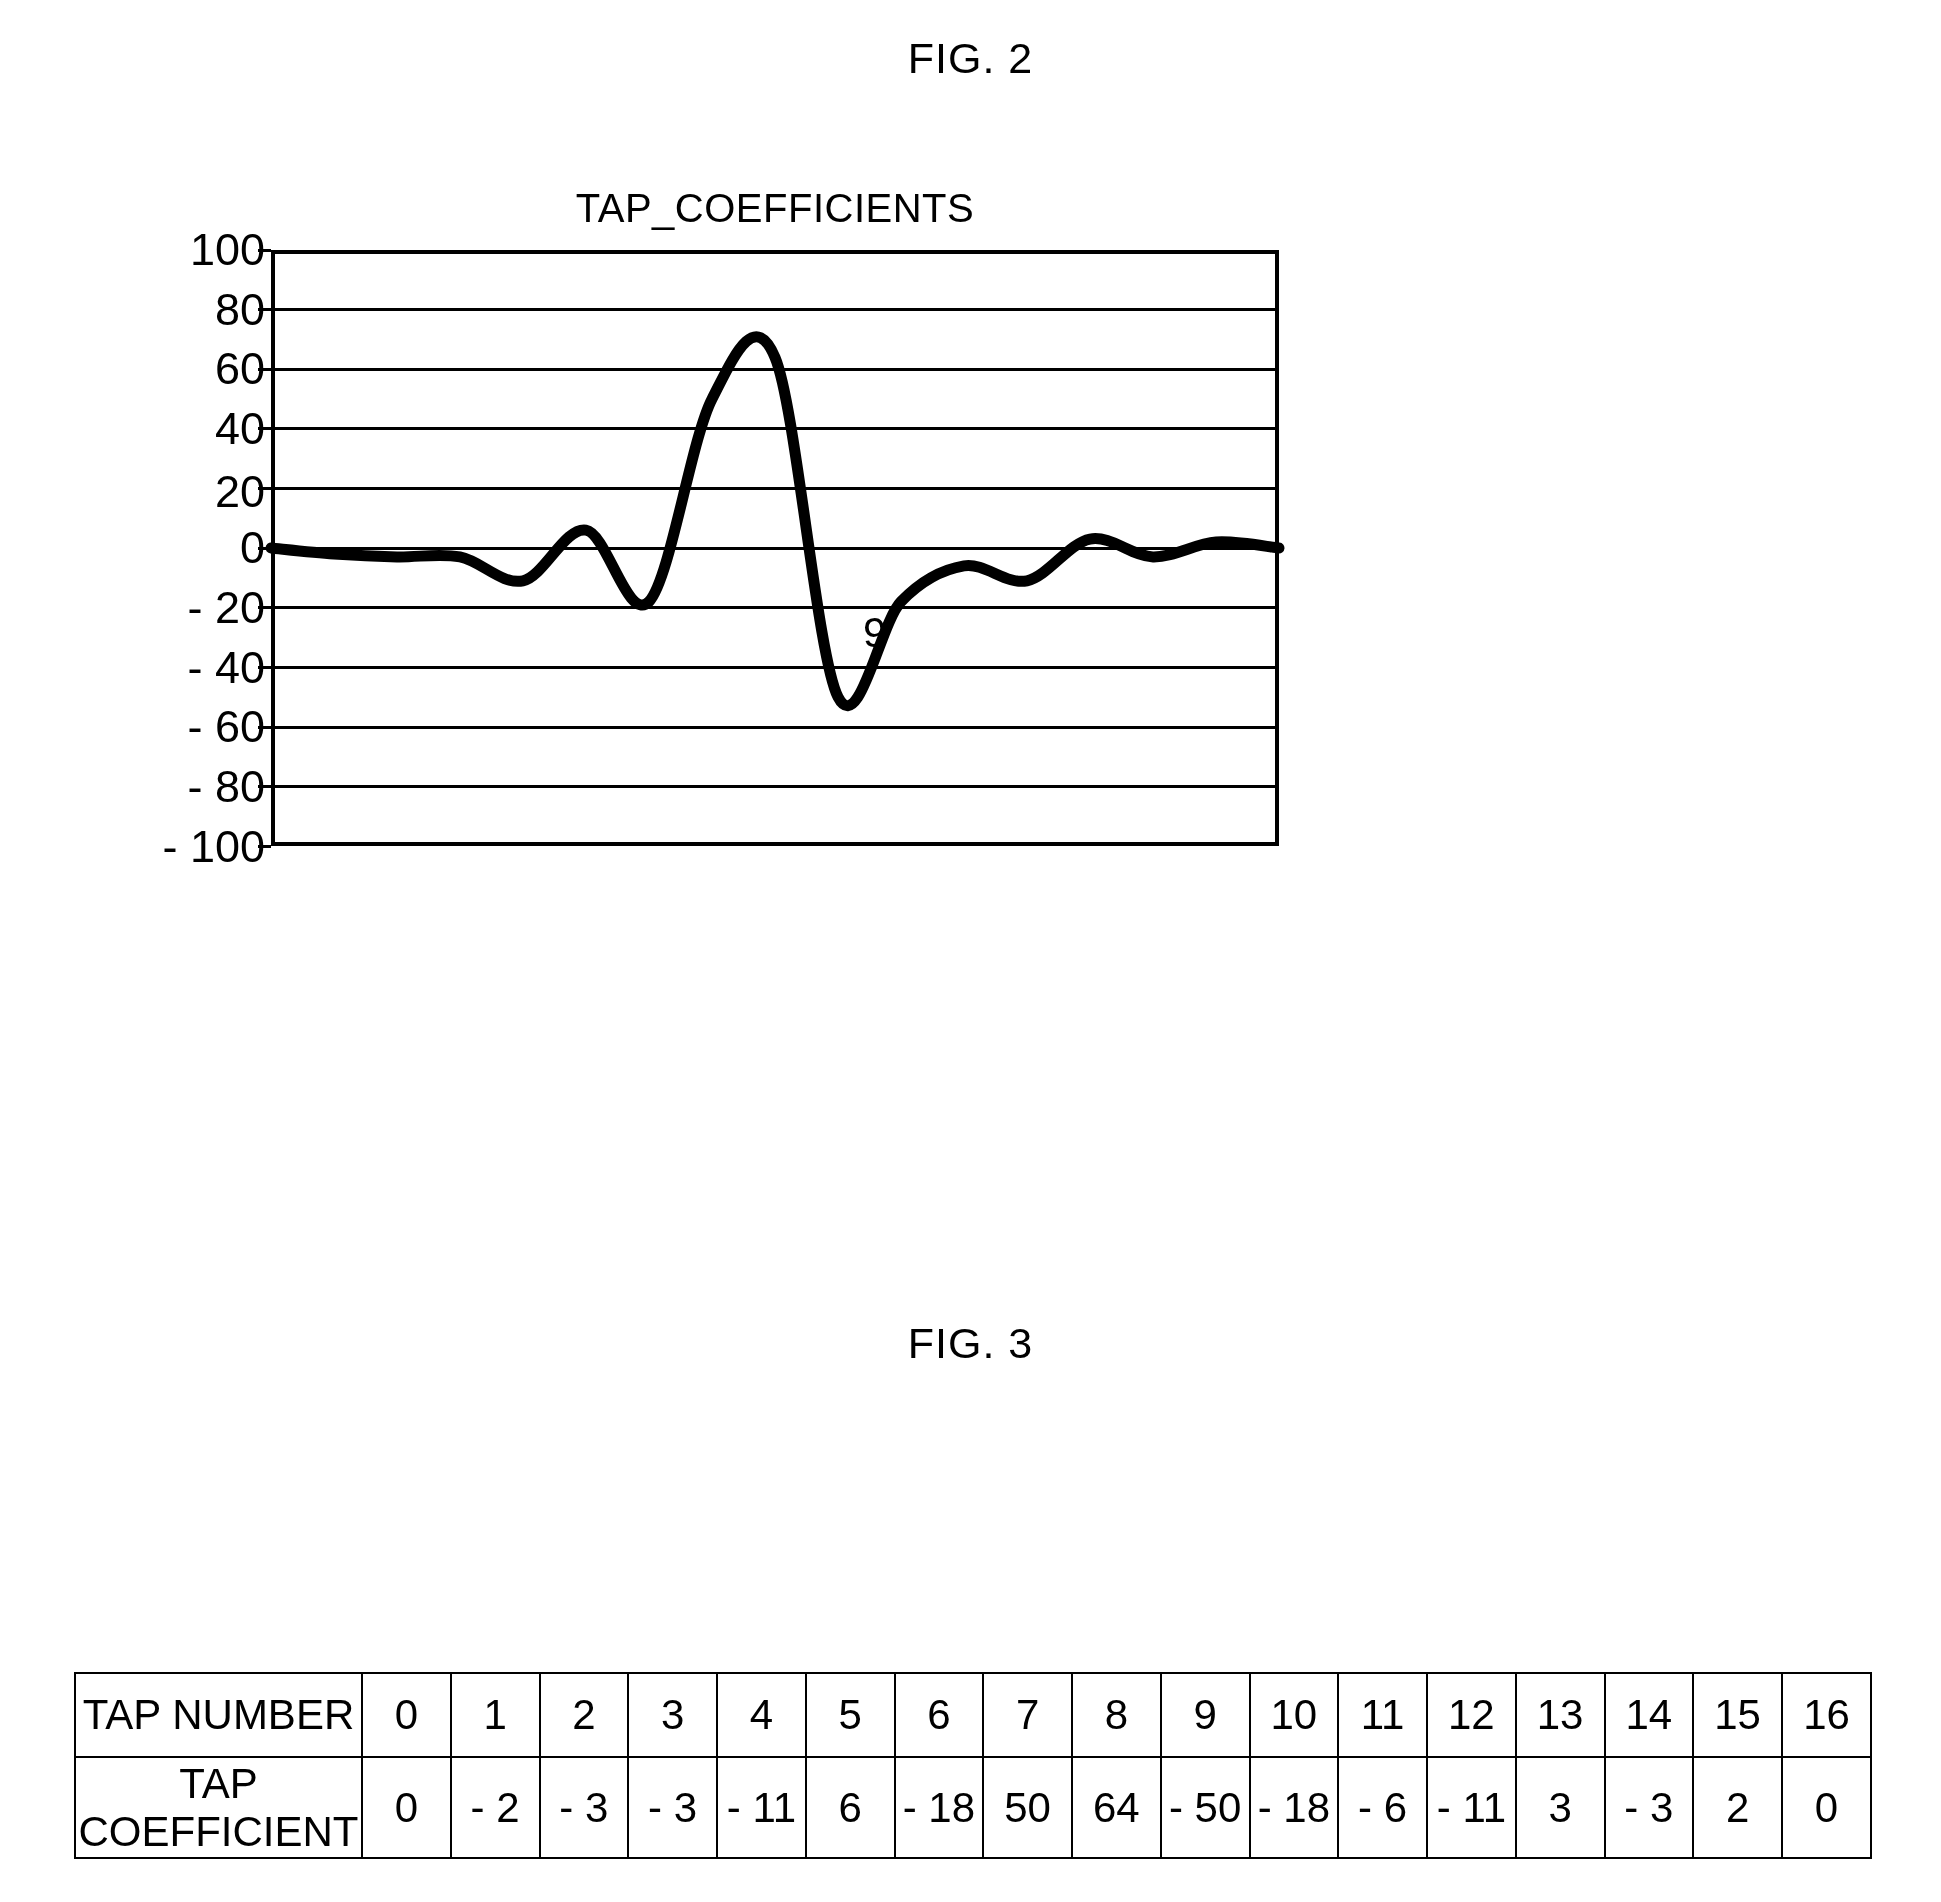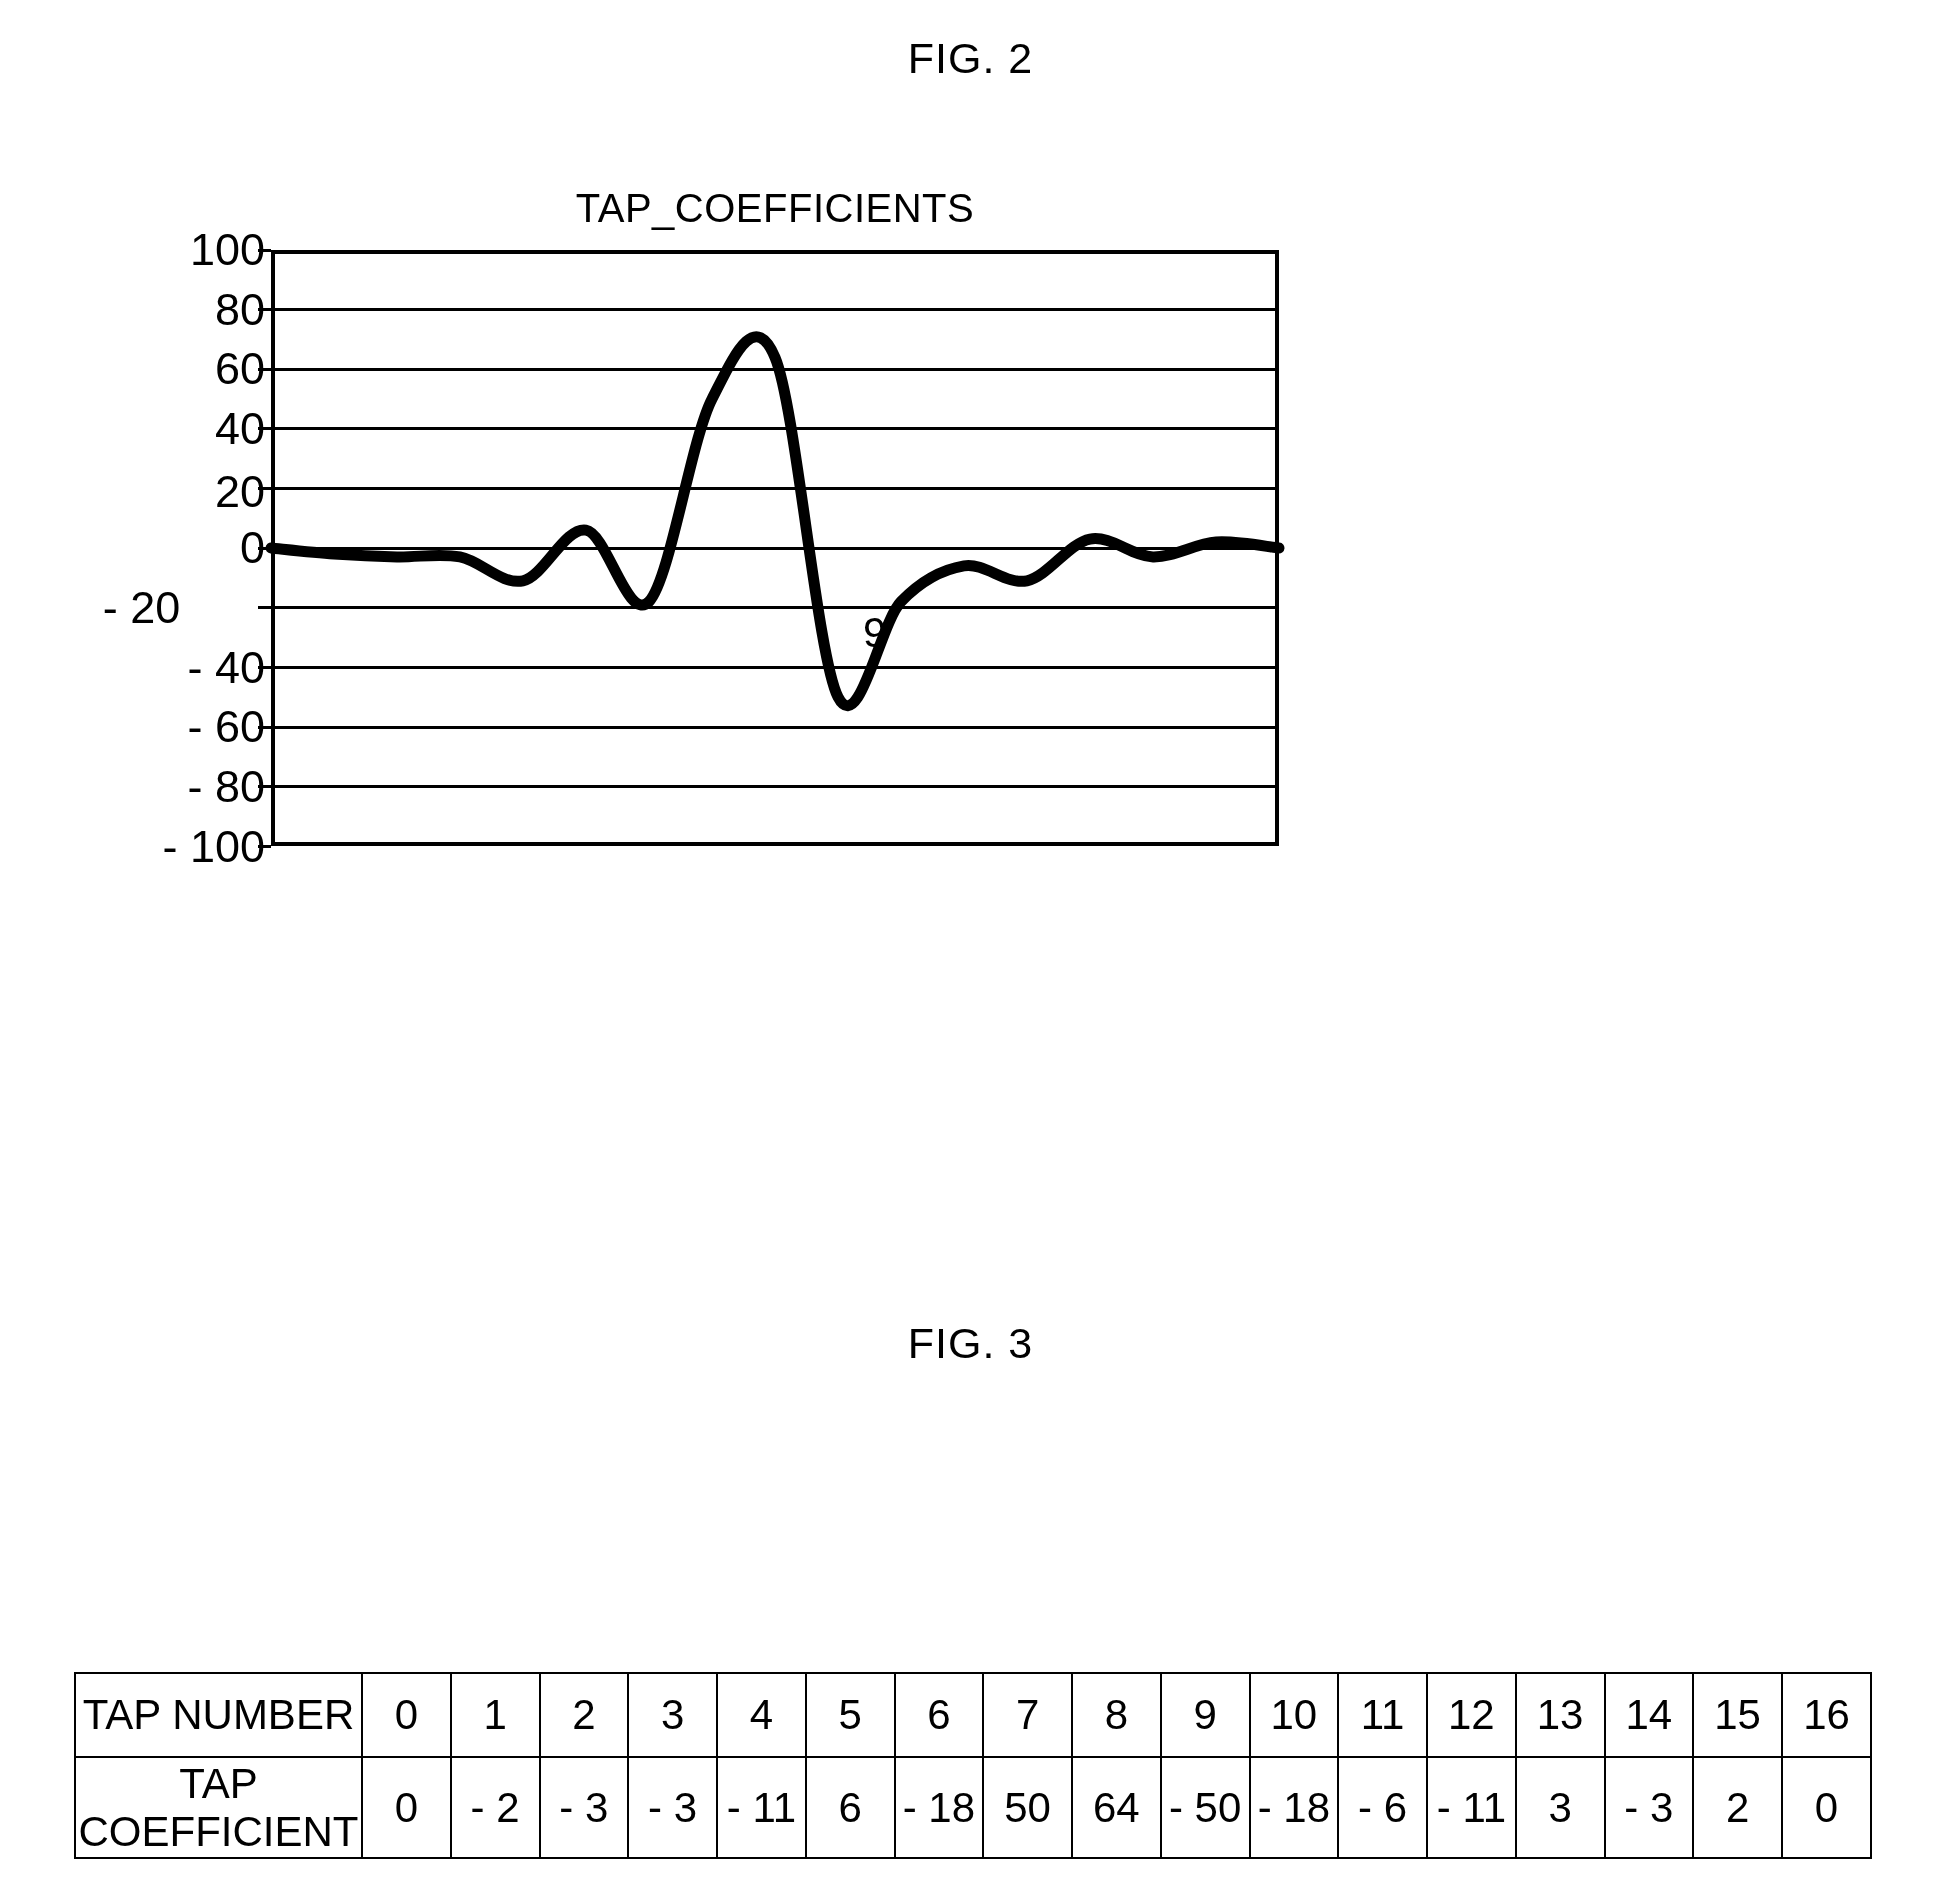--- a/index.html
+++ b/index.html
@@ -171,21 +171,21 @@
         <div class="axis-tick" style="top: 535px;"></div>
         <div class="axis-tick" style="top: 595px;"></div>
       </div>
     <div id="ylabels-layer">
         <div class="y-tick-label" style="top: -23px;">100</div>
         <div class="y-tick-label" style="top: 37px; text-align: right;">80</div>
         <div class="y-tick-label" style="top: 96px;">60</div>
         <div class="y-tick-label" style="top: 156px;">40</div>
         <div class="y-tick-label" style="top: 219px;">20</div>
         <div class="y-tick-label" style="top: 275px;">0</div>
-        <div class="y-tick-label" style="top: 335px; text-align: center;">- 20</div>
+        <div class="y-tick-label" style="top: 335px;">- 20</div>
         <div class="y-tick-label" style="top: 395px;">- 40</div>
         <div class="y-tick-label" style="top: 454px;">- 60</div>
         <div class="y-tick-label" style="top: 514px;">- 80</div>
         <div class="y-tick-label" style="top: 574px;">- 100</div>
       </div>
 
     <svg id="curve-svg" viewBox="0 0 1060 627" preserveAspectRatio="none">
       <path id="curve-path" fill="none" stroke="#000000" stroke-width="11" stroke-linecap="round" stroke-linejoin="round" vector-effect="non-scaling-stroke" d="M 0.00 313.50 C 11.04 314.55, 44.17 318.20, 66.25 319.77 C 88.33 321.34, 110.42 322.38, 132.50 322.91 C 154.58 323.43, 176.67 318.73, 198.75 322.91 C 220.83 327.09, 242.92 352.69, 265.00 347.99 C 287.08 343.28, 309.17 291.03, 331.25 294.69 C 353.33 298.35, 375.42 392.92, 397.50 369.93 C 419.58 346.94, 441.67 199.59, 463.75 156.75 C 485.83 113.91, 507.92 60.61, 530.00 112.86 C 552.08 165.11, 574.17 427.40, 596.25 470.25 C 618.33 513.10, 640.42 392.92, 662.50 369.93 C 684.58 346.94, 706.67 335.97, 728.75 332.31 C 750.83 328.65, 772.92 352.69, 795.00 347.99 C 817.08 343.28, 839.17 308.27, 861.25 304.09 C 883.33 299.91, 905.42 322.38, 927.50 322.91 C 949.58 323.43, 971.67 308.80, 993.75 307.23 C 1015.83 305.66, 1048.96 312.45, 1060.00 313.50"></path>
     </svg>
 

